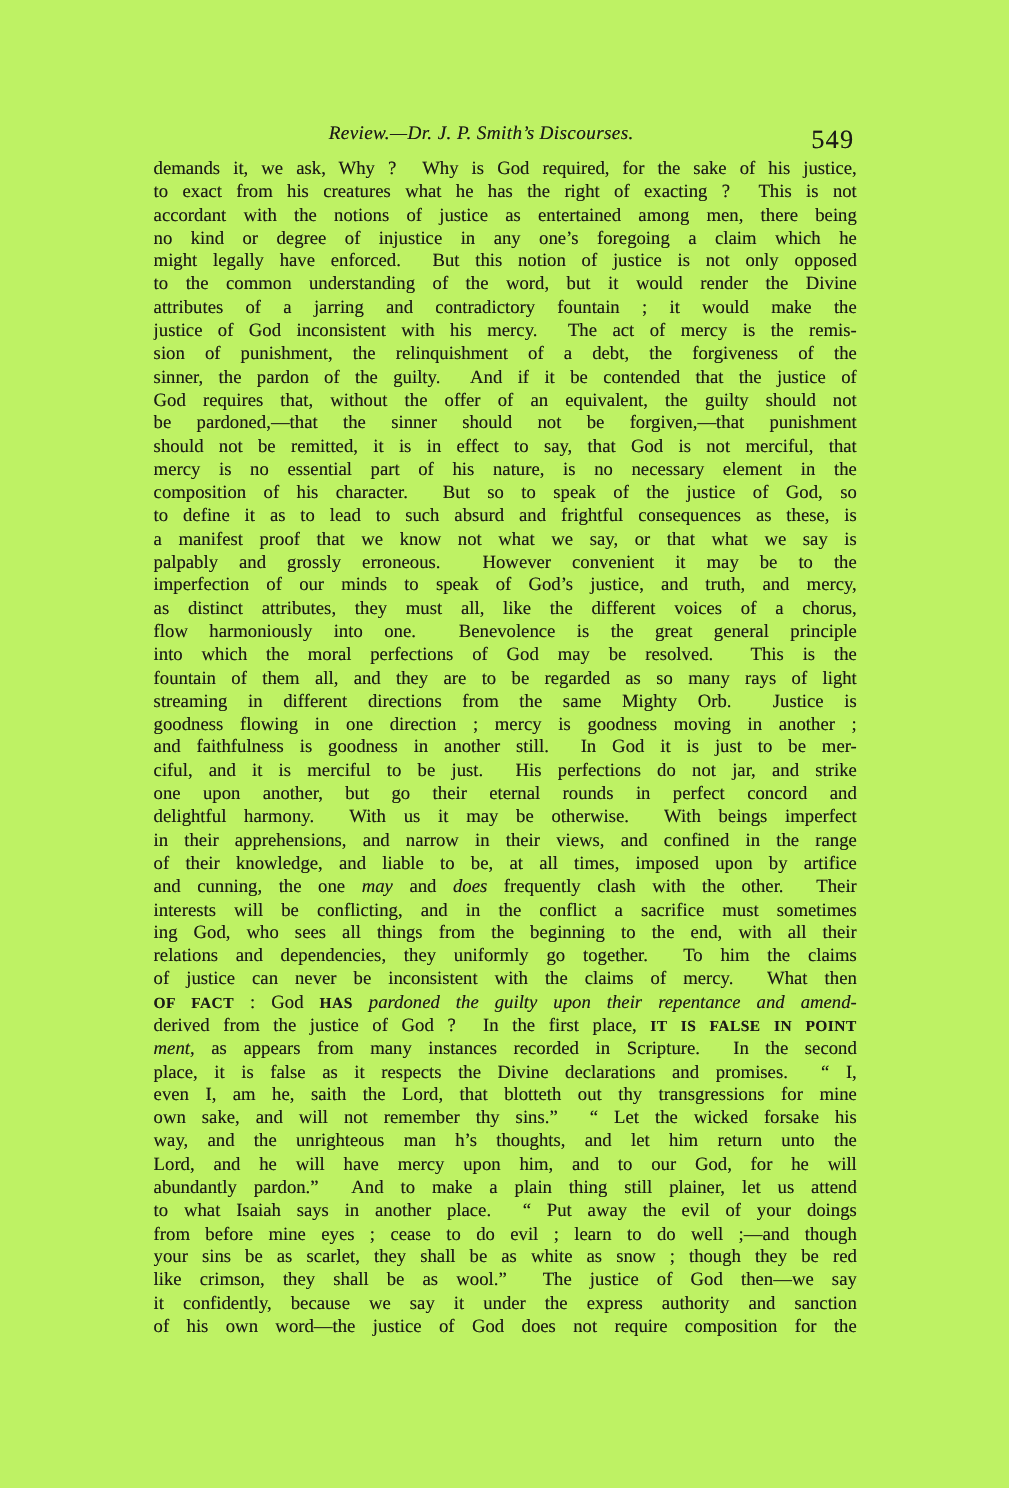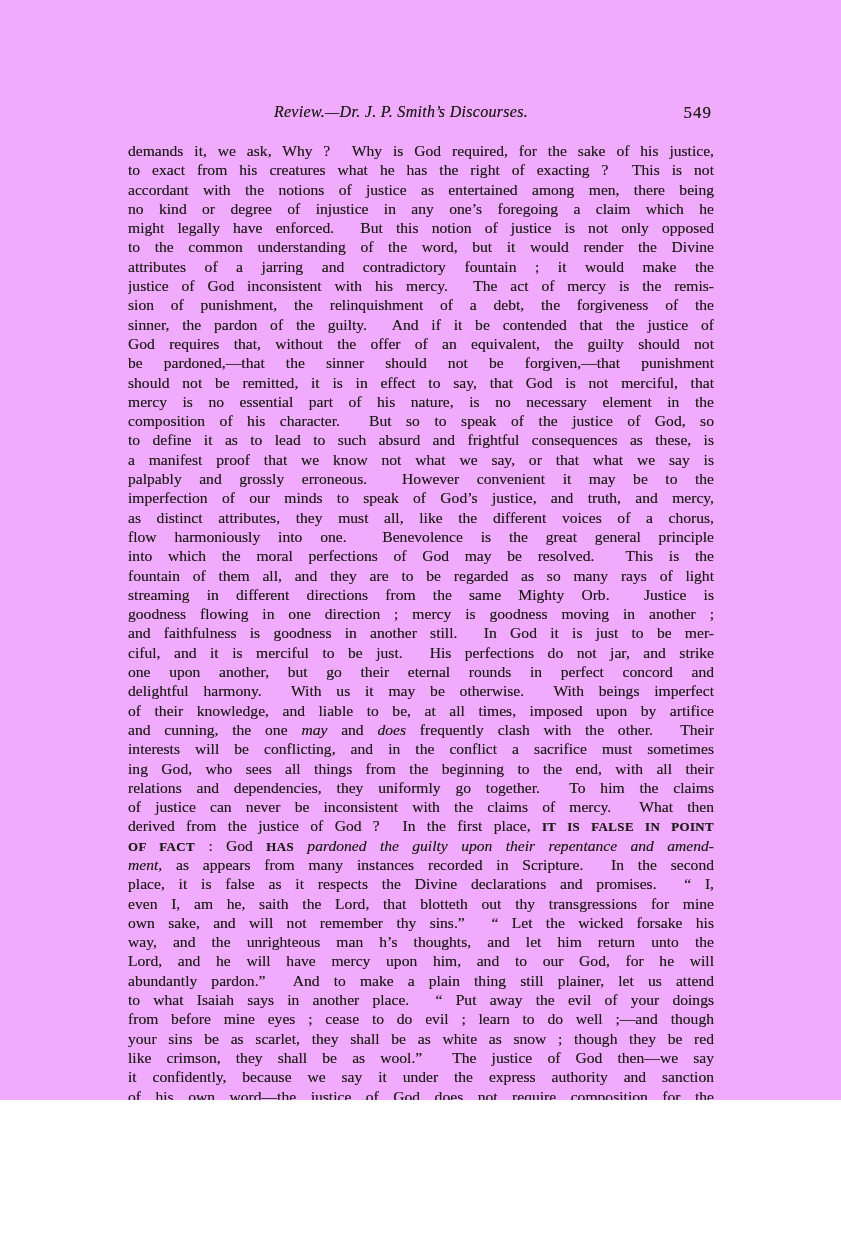--- a/index.html
+++ b/index.html
@@ -3,22 +3,22 @@
 <meta charset="utf-8">
 <style>
   html, body {
     margin: 0;
     padding: 0;
     background: #ffffff;
   }
   .scan-page {
     position: relative;
     width: 841px;
-    height: 1100px;
-    background: #f0abfc;
+    height: 1240px;
+    background: #bef264;
     overflow: hidden;
     font-family: "Liberation Serif", "DejaVu Serif", serif;
     color: #1c1a17;
   }
   .column {
     position: absolute;
     left: 128px;
     top: 103px;
     width: 586px;
   }
@@ -32,25 +32,25 @@
   }
   .rh-title {
     text-align: center;
     padding-right: 40px; 
   }
   .rh-num {
     position: absolute;
     right: 2px;
     top: 0;
     font-style: normal;
-    font-size: 17px;
+    font-size: 22px;
     letter-spacing: 1px;
   }
   .body-text {
-    margin-top: 17px;
+    margin-top: 7px;
     font-size: 15.6px;
   }
   .line {
     height: 19.3px;
     line-height: 19.3px;
     text-align: justify;
     text-align-last: justify;
     white-space: normal;
     overflow: hidden;
     text-shadow: 0 0 0.5px rgba(20,18,15,0.5);
@@ -96,28 +96,29 @@
         <div class="line"><span>as distinct attributes, they must all, like the different voices of a chorus,</span></div>
         <div class="line"><span>flow harmoniously into one.&nbsp; Benevolence is the great general principle</span></div>
         <div class="line"><span>into which the moral perfections of God may be resolved.&nbsp; This is the</span></div>
         <div class="line"><span>fountain of them all, and they are to be regarded as so many rays of light</span></div>
         <div class="line"><span>streaming in different directions from the same Mighty Orb.&nbsp; Justice is</span></div>
         <div class="line"><span>goodness flowing in one direction ; mercy is goodness moving in another ;</span></div>
         <div class="line"><span>and faithfulness is goodness in another still.&nbsp; In God it is just to be mer-</span></div>
         <div class="line"><span>ciful, and it is merciful to be just.&nbsp; His perfections do not jar, and strike</span></div>
         <div class="line"><span>one upon another, but go their eternal rounds in perfect concord and</span></div>
         <div class="line"><span>delightful harmony.&nbsp; With us it may be otherwise.&nbsp; With beings imperfect</span></div>
+        <div class="line"><span>in their apprehensions, and narrow in their views, and confined in the range</span></div>
         <div class="line"><span>of their knowledge, and liable to be, at all times, imposed upon by artifice</span></div>
         <div class="line"><span>and cunning, the one </span><span class="i">may</span><span> and </span><span class="i">does</span><span> frequently clash with the other.&nbsp; Their</span></div>
         <div class="line"><span>interests will be conflicting, and in the conflict a sacrifice must sometimes</span></div>
         <div class="line"><span>ing God, who sees all things from the beginning to the end, with all their</span></div>
         <div class="line"><span>relations and dependencies, they uniformly go together.&nbsp; To him the claims</span></div>
         <div class="line"><span>of justice can never be inconsistent with the claims of mercy.&nbsp; What then</span></div>
+        <div class="line"><span class="sc">OF FACT</span><span> : God </span><span class="sc">HAS</span><span> </span><span class="i">pardoned the guilty upon their repentance and amend-</span></div>
         <div class="line"><span>derived from the justice of God ?&nbsp; In the first place, </span><span class="sc">IT IS FALSE IN POINT</span></div>
-        <div class="line"><span class="sc">OF FACT</span><span> : God </span><span class="sc">HAS</span><span> </span><span class="i">pardoned the guilty upon their repentance and amend-</span></div>
         <div class="line"><span class="i">ment,</span><span> as appears from many instances recorded in Scripture.&nbsp; In the second</span></div>
         <div class="line"><span>place, it is false as it respects the Divine declarations and promises.&nbsp; “ I,</span></div>
         <div class="line"><span>even I, am he, saith the Lord, that blotteth out thy transgressions for mine</span></div>
         <div class="line"><span>own sake, and will not remember thy sins.”&nbsp; “ Let the wicked forsake his</span></div>
         <div class="line"><span>way, and the unrighteous man h’s thoughts, and let him return unto the</span></div>
         <div class="line"><span>Lord, and he will have mercy upon him, and to our God, for he will</span></div>
         <div class="line"><span>abundantly pardon.”&nbsp; And to make a plain thing still plainer, let us attend</span></div>
         <div class="line"><span>to what Isaiah says in another place.&nbsp; “ Put away the evil of your doings</span></div>
         <div class="line"><span>from before mine eyes ; cease to do evil ; learn to do well ;—and though</span></div>
         <div class="line"><span>your sins be as scarlet, they shall be as white as snow ; though they be red</span></div>

